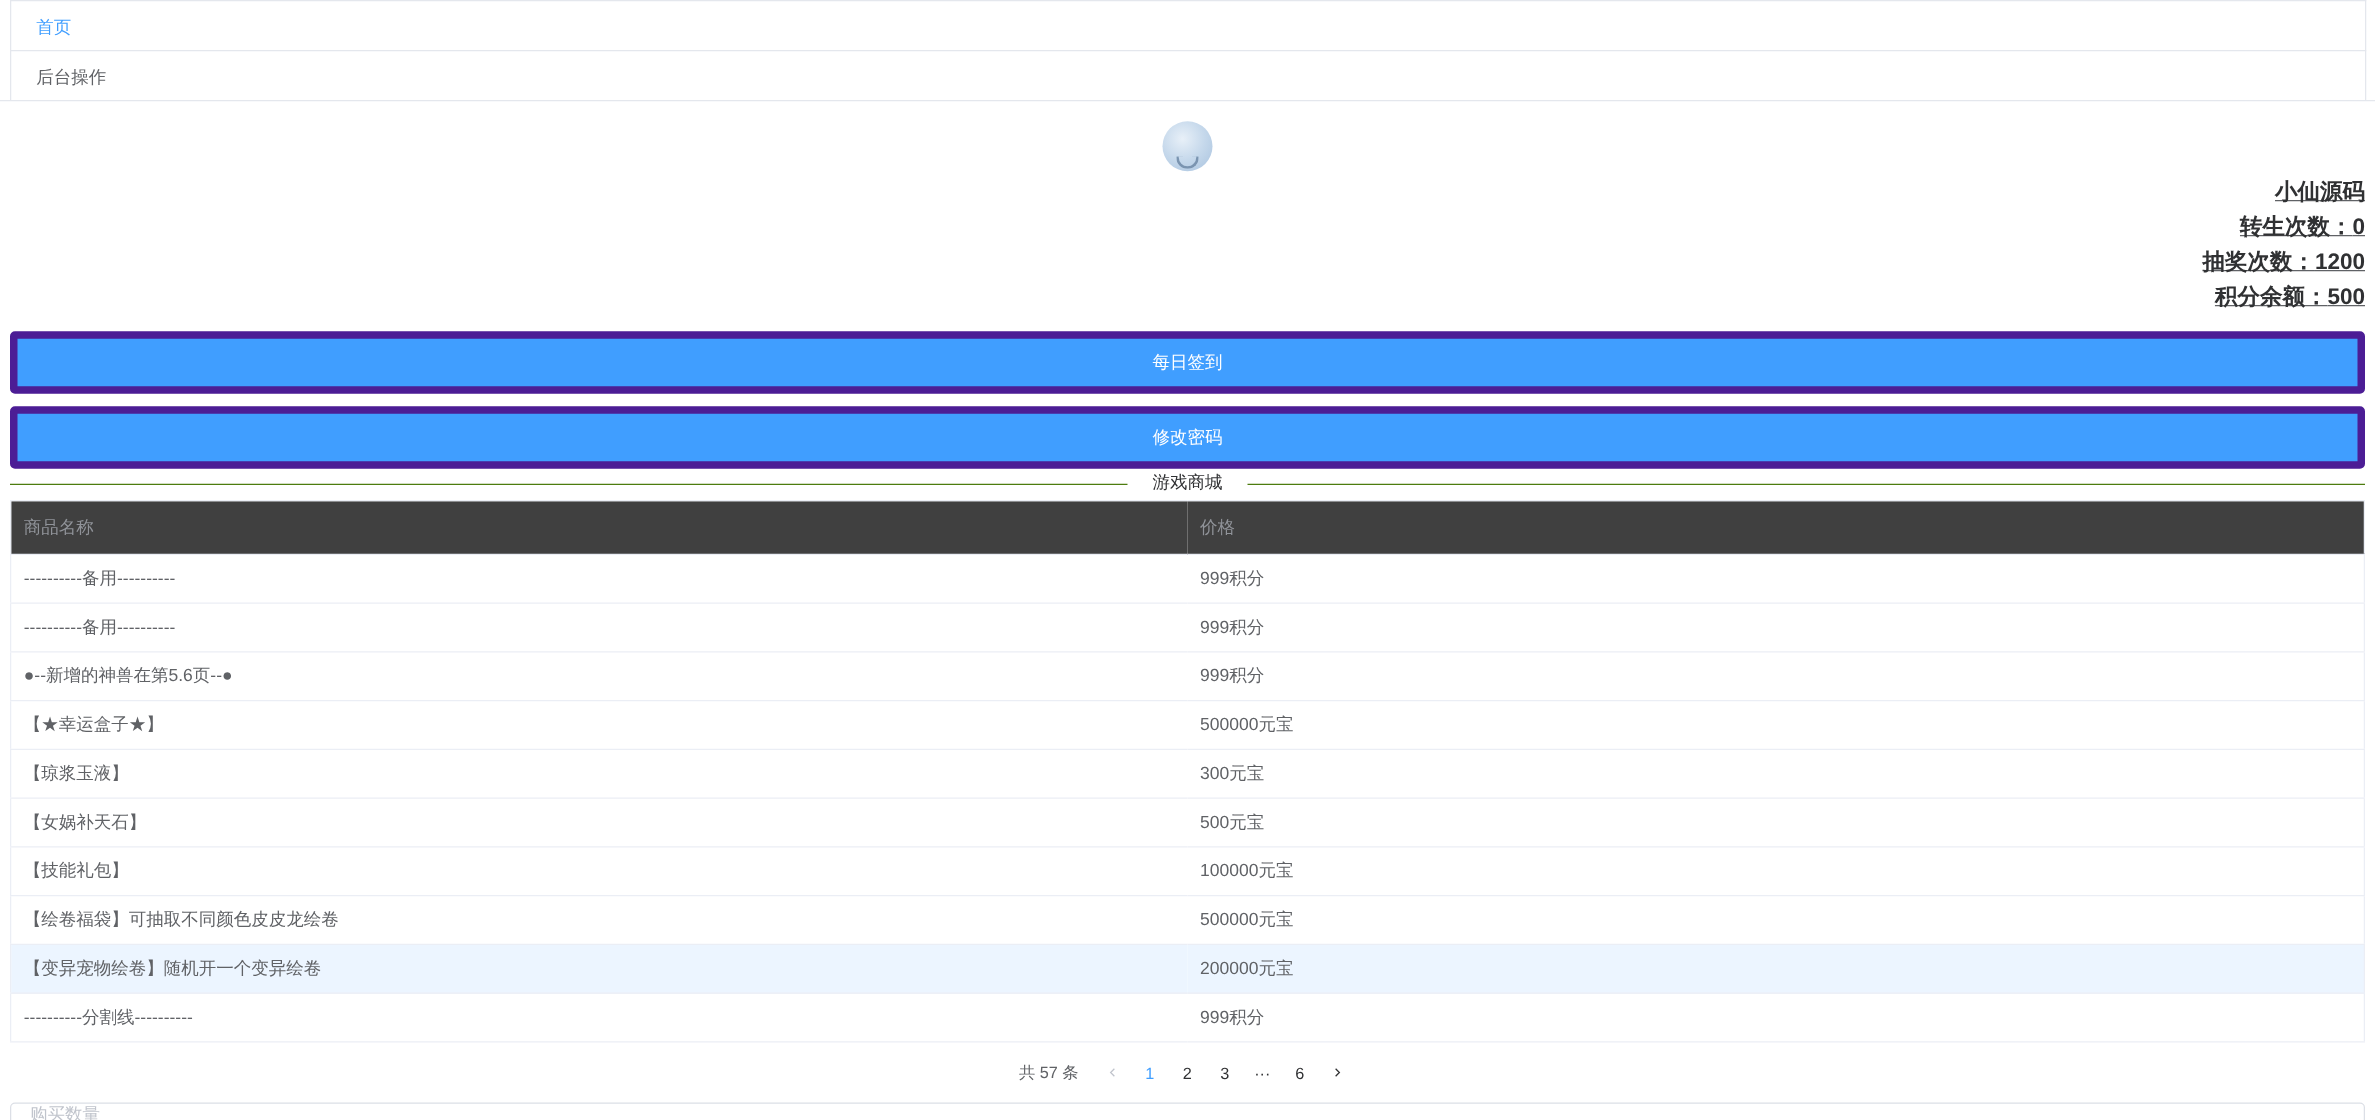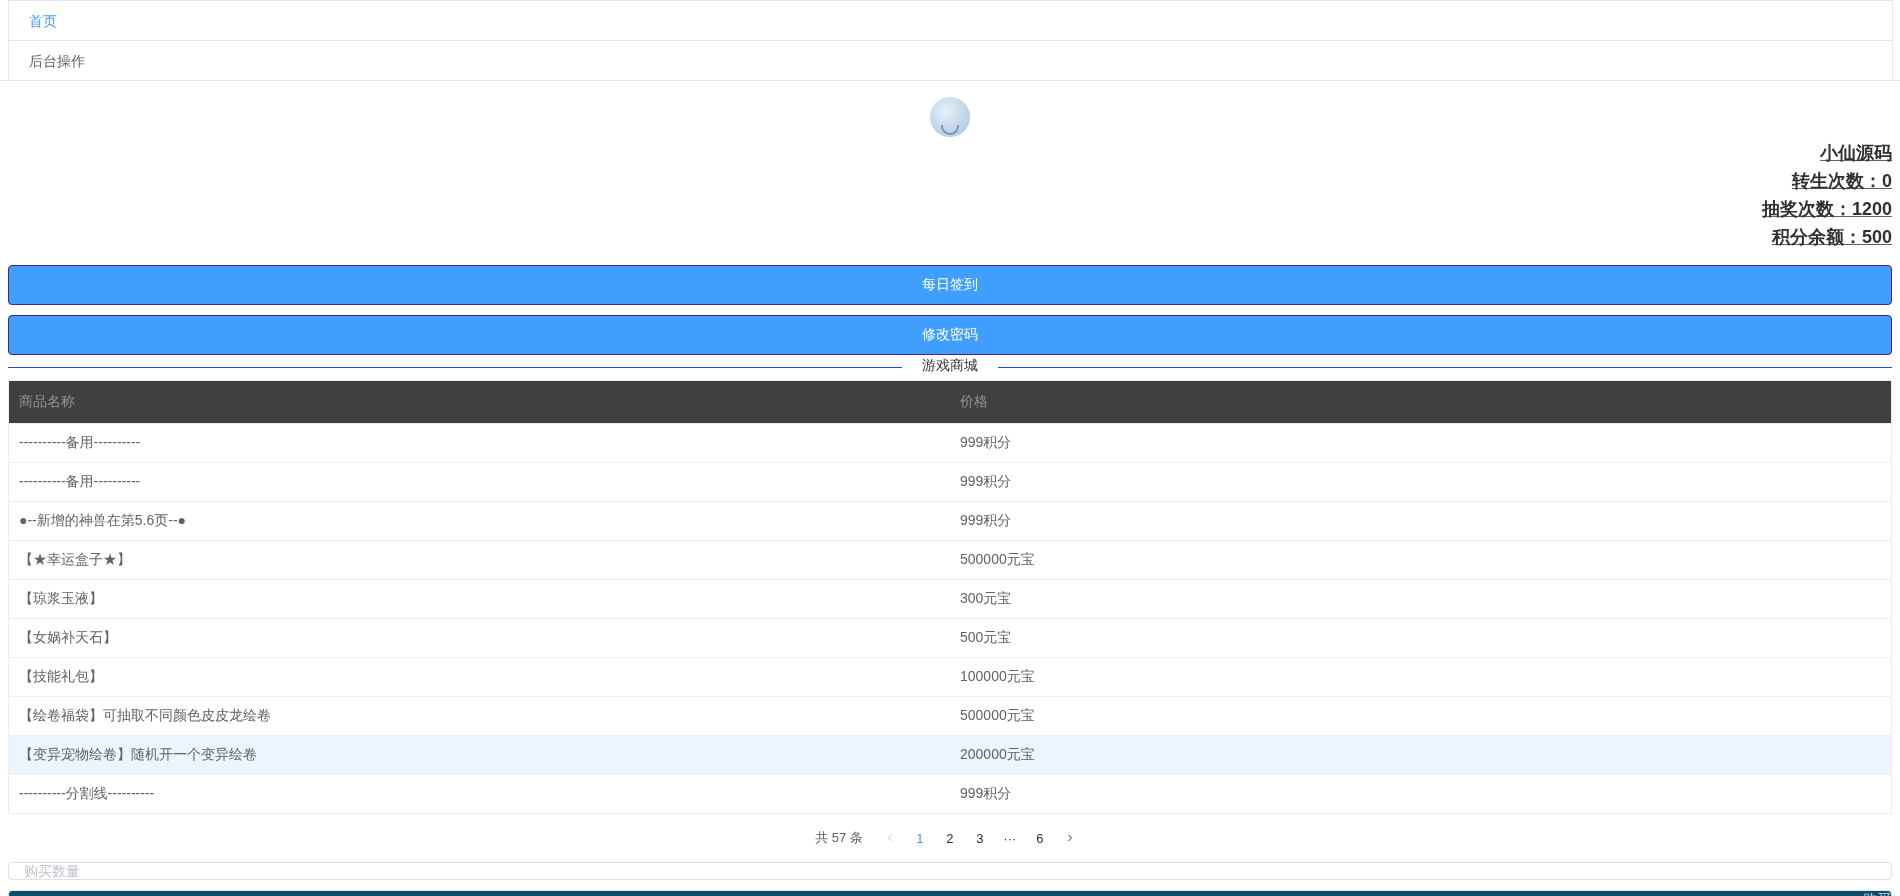--- a/index.html
+++ b/index.html
@@ -10,23 +10,23 @@
     .tab.active { color: #409eff; }
     
     .content { padding: 8px; }
     
     .profile { text-align: right; padding: 8px 0 12px 0; text-decoration: underline; }
     .avatar { width: 40px; height: 40px; border-radius: 50%; background: radial-gradient(circle at 40% 35%, #e8f0f8 0%, #c5d8eb 50%, #a8c2de 100%); margin: 0 auto 4px auto; position: relative; overflow: hidden; }
     .avatar::after { content: ''; position: absolute; bottom: 2px; left: 50%; transform: translateX(-50%); width: 14px; height: 8px; border: 2px solid #7a94b0; border-top: none; border-radius: 0 0 10px 10px; }
     .profile-name { font-weight: 700; font-size: 18px; color: #303133; margin-bottom: 4px; }
     .profile-stat { font-weight: 700; font-size: 18px; color: #303133; margin-bottom: 4px; }
     
-    .btn-primary { display: block; width: 100%; background: #409eff; color: #fff; border: 1px solid #4c1d95; padding: 10px 20px; font-size: 14px; border-radius: 4px; text-align: center; cursor: pointer; margin-bottom: 10px; }
+    .btn-primary { display: block; width: 100%; background: #409eff; color: #fff; border: 6px solid #4c1d95; padding: 10px 20px; font-size: 14px; border-radius: 4px; text-align: center; cursor: pointer; margin-bottom: 10px; }
     
-    .divider { height: 1px; background: #1d4ed8; margin: 12px 0; position: relative; }
+    .divider { height: 1px; background: #4d7c0f; margin: 12px 0; position: relative; }
     .divider-text { position: absolute; left: 50%; transform: translateX(-50%); top: -10px; background: #fff; padding: 0 20px; font-size: 14px; color: #303133; }
     
     .table { width: 100%; border: 1px solid #ebeef5; border-collapse: collapse; }
     .table th { background: #404040; text-align: left; padding: 12px 10px; border-bottom: 1px solid #ebeef5; font-weight: 500; color: #909399; font-size: 14px; }
     .table td { padding: 10px; border-bottom: 1px solid #ebeef5; font-size: 14px; color: #606266; }
     .table tr.hover-row td { background: #ecf5ff; }
     .table th:first-child, .table td:first-child { width: 50%; }
     
     .pagination { display: flex; justify-content: center; align-items: center; gap: 0; padding: 10px 0; font-size: 13px; color: #606266; }
     .page-total { margin-right: 12px; }

